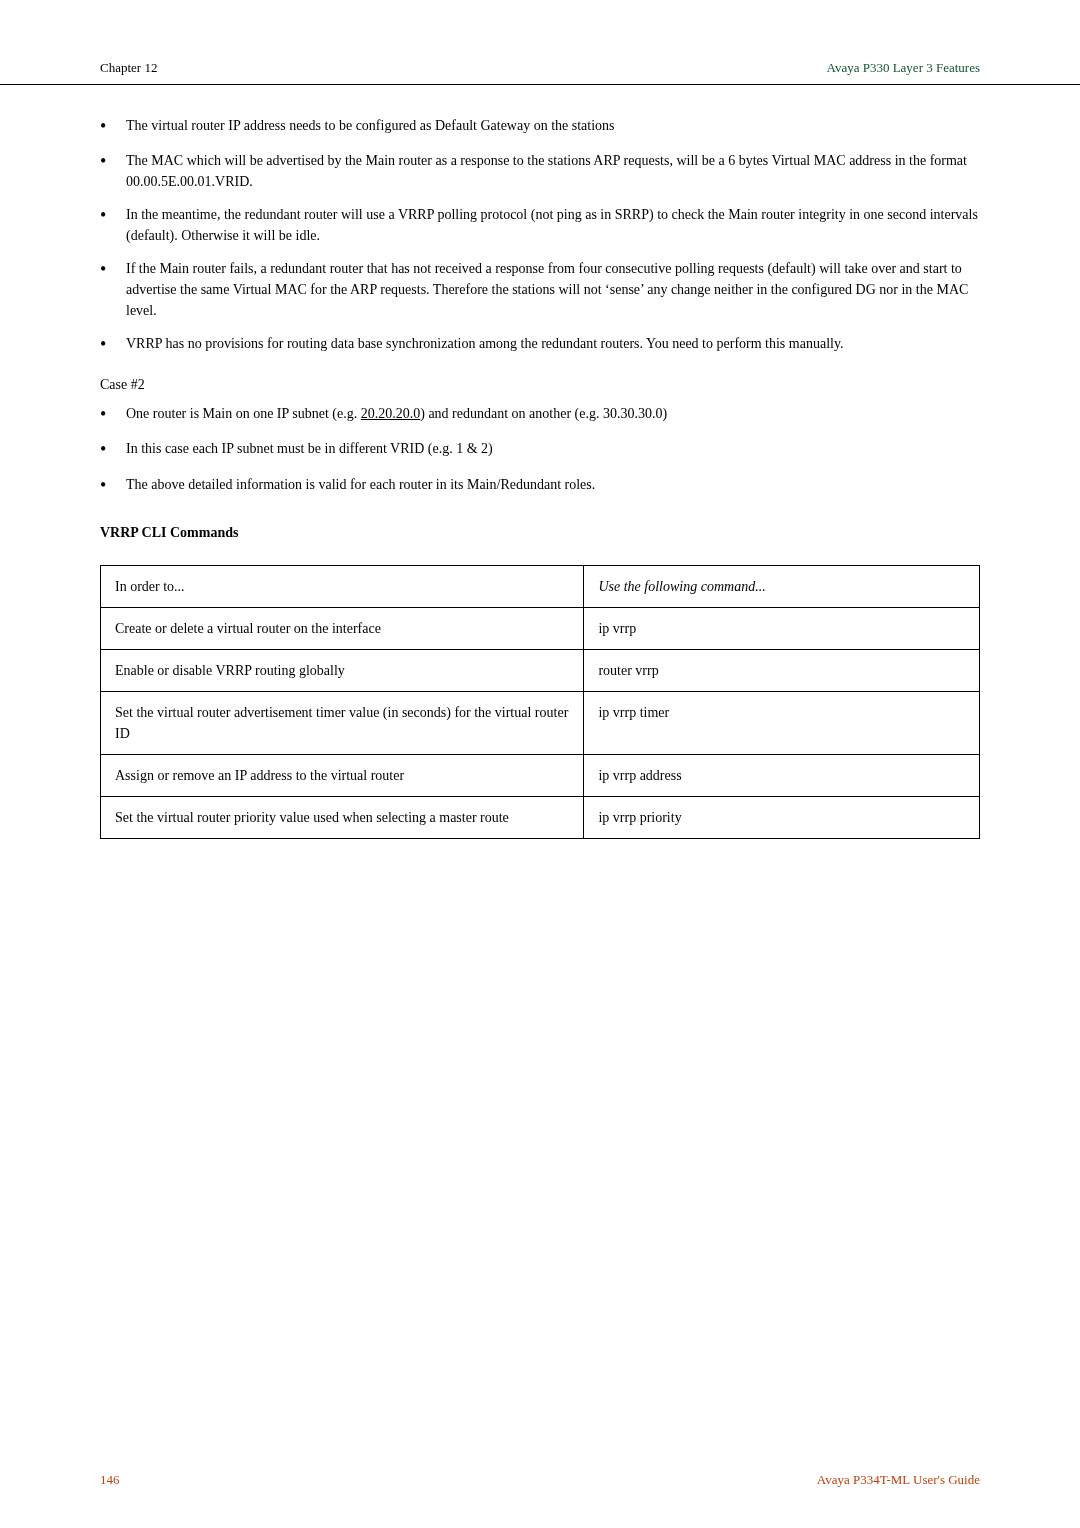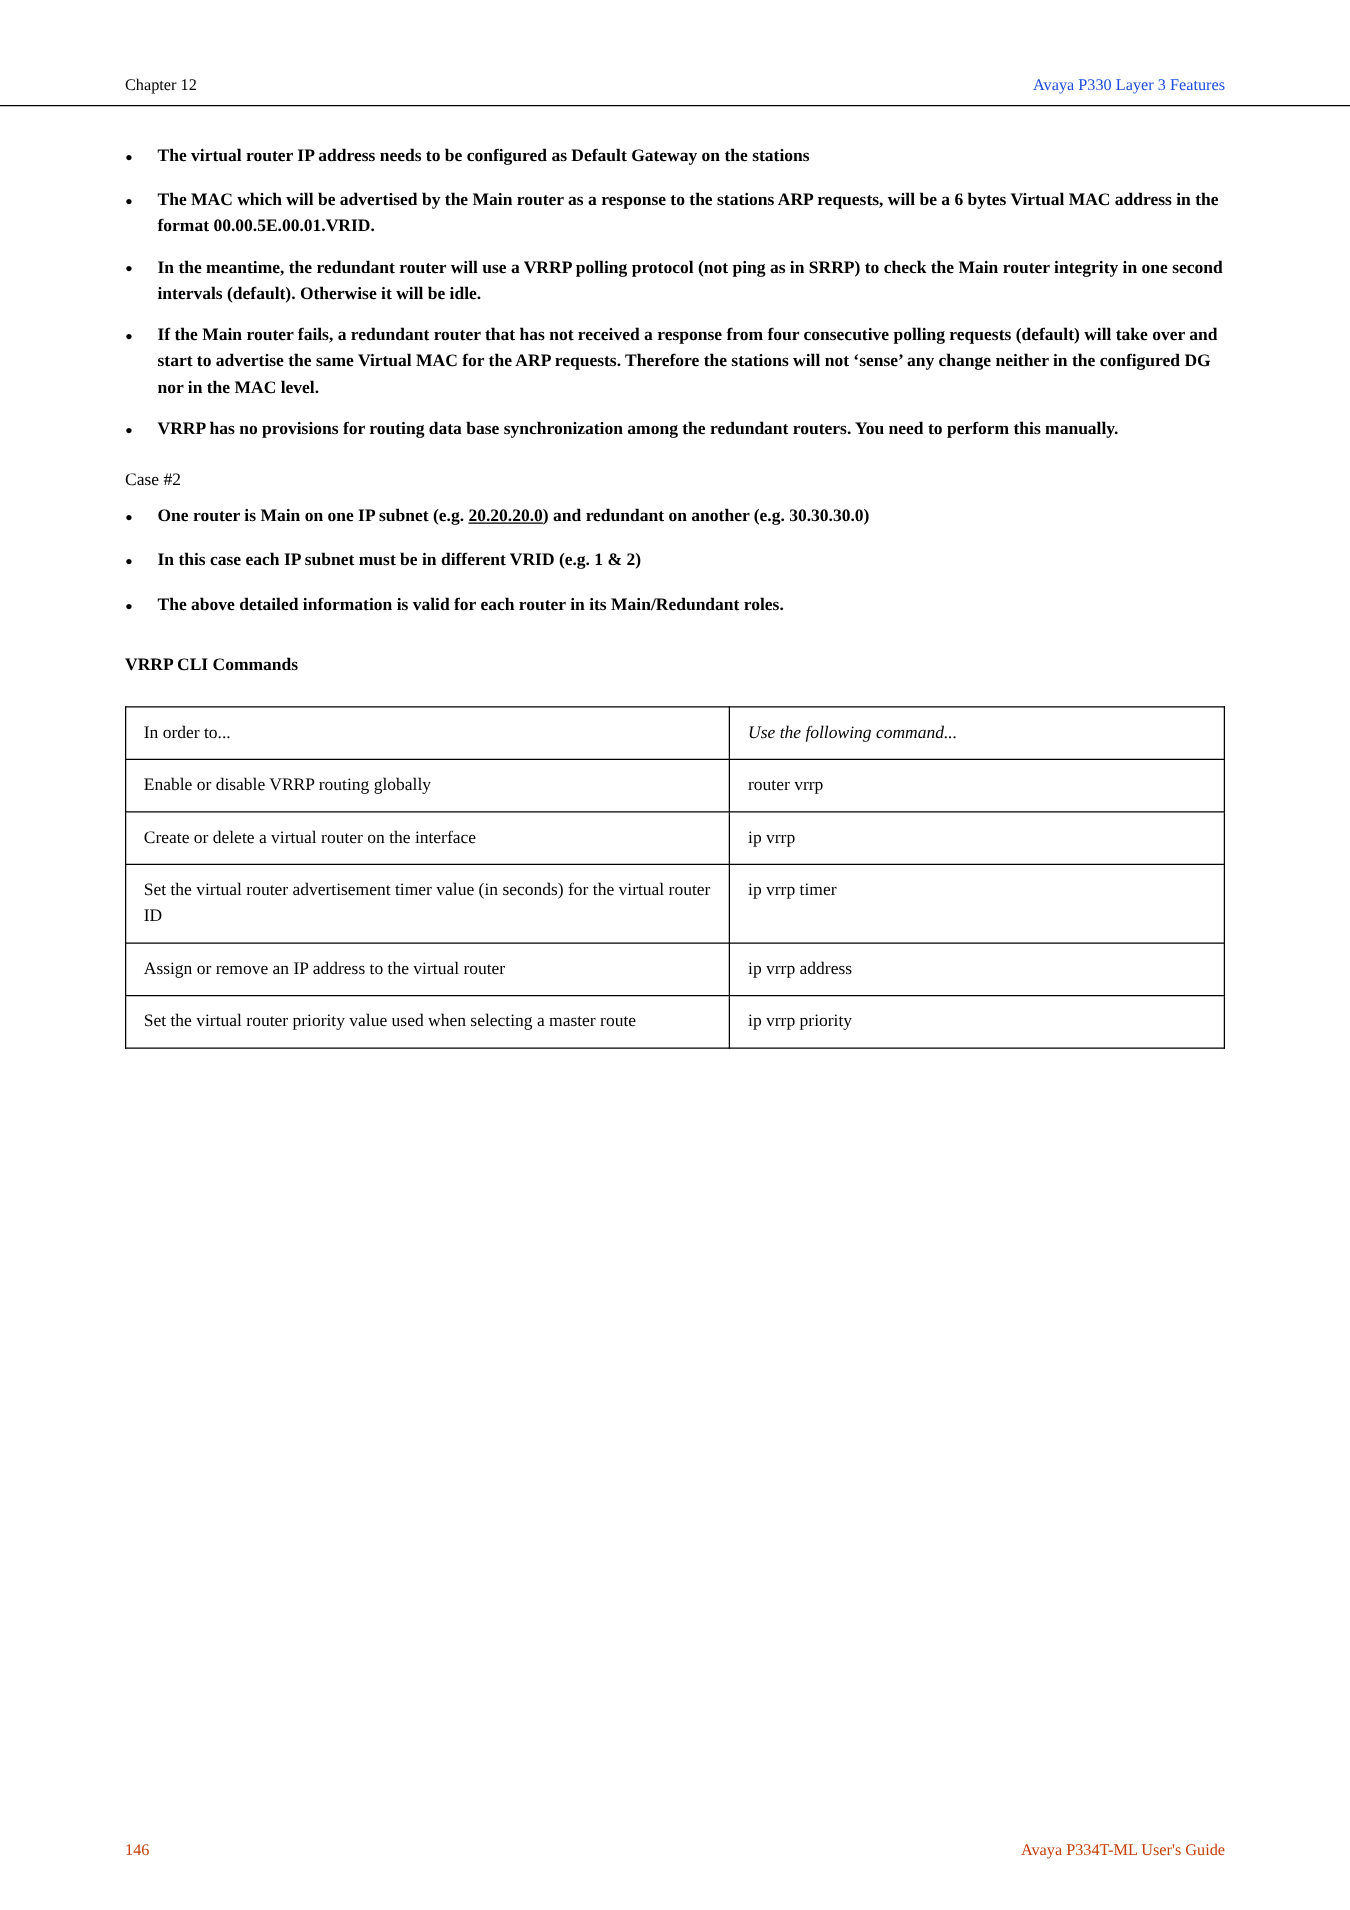--- a/index.html
+++ b/index.html
@@ -35,21 +35,21 @@
       margin-bottom: 0;
     }
 
     .header-chapter {
       font-size: 13px;
       color: #000;
     }
 
     .header-title {
       font-size: 13px;
-      color: #1d4ed8;
+      color: #14532d;
     }
 
     .content {
       padding: 30px 100px 60px 100px;
     }
 
     .bullet-list {
       list-style: none;
       margin-bottom: 20px;
     }
@@ -64,21 +64,20 @@
 
     .bullet-list li .bullet {
       min-width: 20px;
       font-size: 18px;
       line-height: 1.3;
       margin-right: 6px;
     }
 
     .bullet-list li .text {
       flex: 1;
-      font-weight: bold;
     }
 
     .case-heading {
       font-size: 14px;
       margin-top: 20px;
       margin-bottom: 10px;
     }
 
     .section-heading {
       font-size: 14px;
@@ -185,26 +184,26 @@
 
     <p class="section-heading">VRRP CLI Commands</p>
 
     <table>
       <tbody>
           <tr>
         <td class="col-left">In order to...</td>
         <td class="col-right">Use the following command...</td>
       </tr>
       <tr>
+        <td>Create or delete a virtual router on the interface</td>
+        <td>ip vrrp</td>
+      </tr>
+      <tr>
         <td>Enable or disable VRRP routing globally</td>
         <td>router vrrp</td>
-      </tr>
-      <tr>
-        <td>Create or delete a virtual router on the interface</td>
-        <td>ip vrrp</td>
       </tr>
       <tr>
         <td>Set the virtual router advertisement timer value (in seconds) for the virtual router ID</td>
         <td>ip vrrp timer</td>
       </tr>
       <tr>
         <td>Assign or remove an IP address to the virtual router</td>
         <td>ip vrrp address</td>
       </tr>
       <tr>

